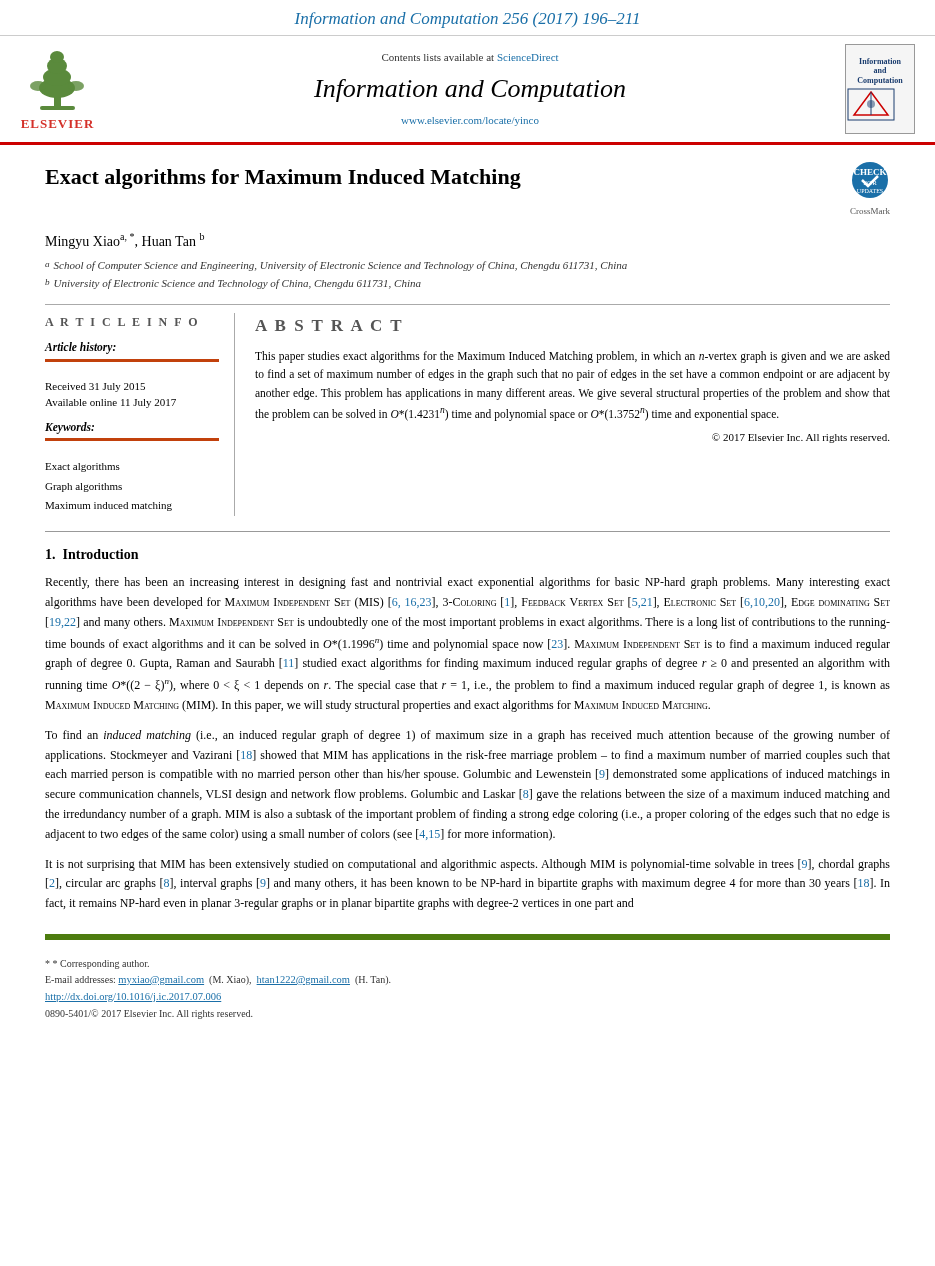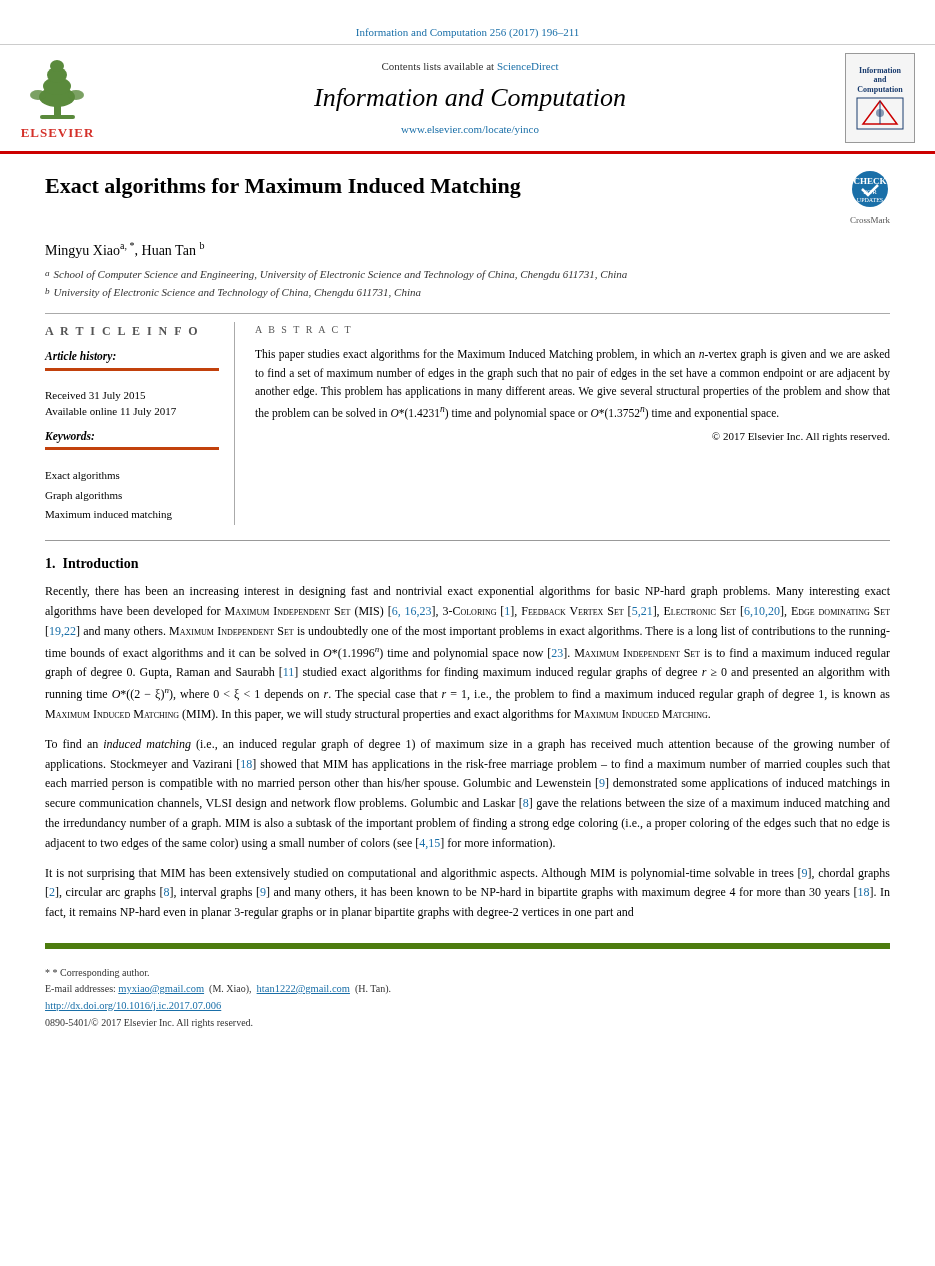--- a/index.html
+++ b/index.html
@@ -9,24 +9,25 @@
       color: #000;
       width: 935px;
       min-height: 1266px;
       font-size: 13px;
       line-height: 1.5;
     }
 
     
     .top-bar {
       text-align: center;
-      font-size: 11px;
+      font-size: 17px;
       color: #1a6fa8;
-      padding: 24px 0 3px;
+      padding: 6px 0 3px;
       border-bottom: 1px solid #ccc;
+      font-style: italic;
     }
 
     
     .journal-header {
       display: flex;
       align-items: center;
       padding: 8px 20px;
       border-bottom: 3px solid #c00;
       gap: 10px;
     }
@@ -56,21 +57,20 @@
     .journal-header .journal-thumb {
       width: 70px;
       flex-shrink: 0;
     }
     .journal-thumb-box {
       border: 1px solid #999;
       width: 70px;
       height: 90px;
       display: flex;
       flex-direction: column;
-      align-items: center;
       justify-content: center;
       font-size: 9px;
       color: #333;
       text-align: center;
       background: #f5f5f5;
       overflow: hidden;
     }
     .journal-thumb-box .thumb-title {
       font-size: 8px;
       font-weight: bold;
@@ -187,22 +187,22 @@
       line-height: 1.5;
     }
     .keywords-list {
       font-size: 11px;
       line-height: 1.8;
     }
 
     
     .abstract-heading {
       font-variant: small-caps;
-      font-size: 10px;
-      font-weight: normal;
+      font-size: 17px;
+      font-weight: bold;
       letter-spacing: 2px;
       color: #555;
       margin-bottom: 8px;
     }
     .abstract-text {
       font-size: 11.5px;
       line-height: 1.6;
       text-align: justify;
     }
     .copyright {

